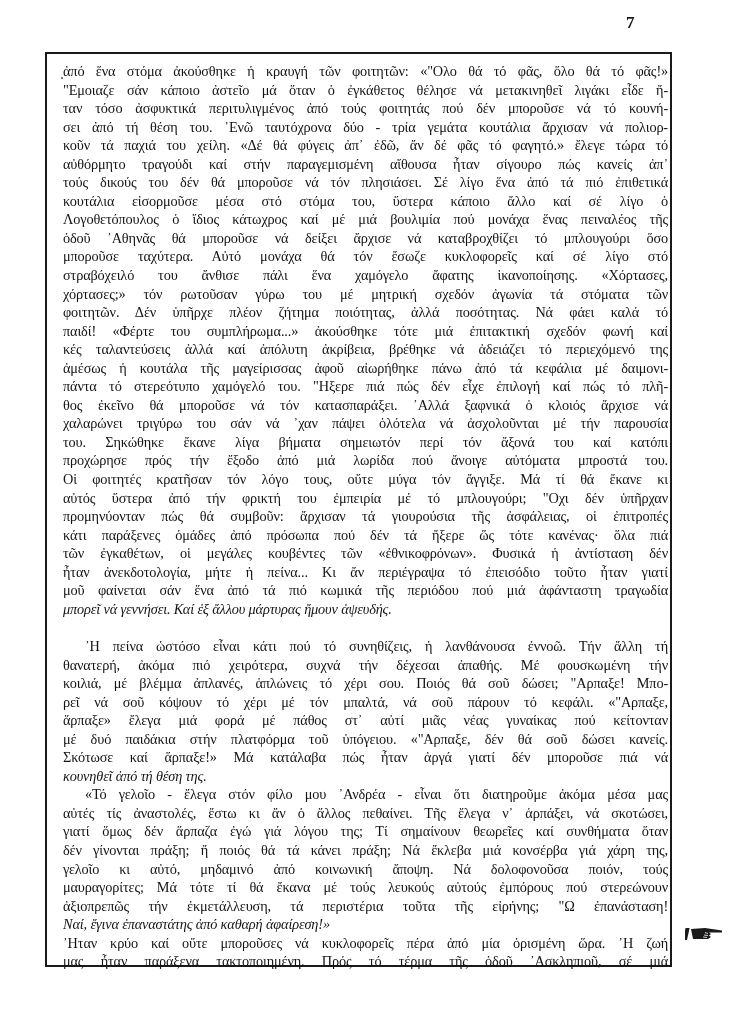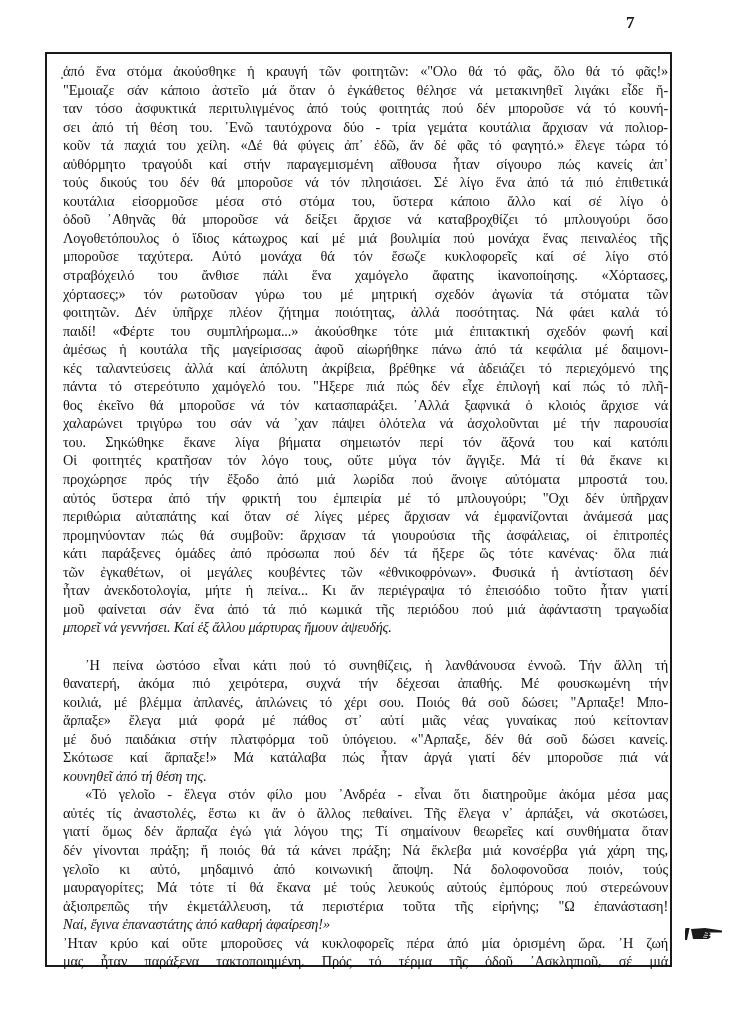--- a/index.html
+++ b/index.html
@@ -44,49 +44,49 @@
 <div class="text-body" id="text-body">
     <div>
       <span class="line">ἀπό ἕνα στόμα ἀκούσθηκε ἡ κραυγή τῶν φοιτητῶν: «"Ολο θά τό φᾶς, ὅλο θά τό φᾶς!»</span>
       <span class="line">"Εμοιαζε σάν κάποιο ἀστεῖο μά ὅταν ὁ ἐγκάθετος θέλησε νά μετακινηθεῖ λιγάκι εἶδε ἤ-</span>
       <span class="line">ταν τόσο ἀσφυκτικά περιτυλιγμένος ἀπό τούς φοιτητάς πού δέν μποροῦσε νά τό κουνή-</span>
       <span class="line">σει ἀπό τή θέση του. ᾿Ενῶ ταυτόχρονα δύο - τρία γεμάτα κουτάλια ἄρχισαν νά πολιορ-</span>
       <span class="line">κοῦν τά παχιά του χείλη. «Δέ  θά φύγεις ἀπ᾿ ἐδῶ, ἄν δέ  φᾶς τό φαγητό.» ἔλεγε τώρα τό</span>
       <span class="line">αὐθόρμητο τραγούδι καί στήν παραγεμισμένη αἴθουσα ἦταν σίγουρο πώς κανείς ἀπ᾿</span>
       <span class="line">τούς δικούς του δέν θά μποροῦσε νά τόν πλησιάσει. Σέ λίγο ἕνα ἀπό τά πιό ἐπιθετικά</span>
       <span class="line">κουτάλια εἰσορμοῦσε μέσα στό στόμα του, ὕστερα κάποιο ἄλλο καί σέ λίγο ὁ</span>
+      <span class="line">Λογοθετόπουλος ὁ ἴδιος κάτωχρος καί μέ μιά βουλιμία πού μονάχα ἕνας πειναλέος τῆς</span>
       <span class="line">ὁδοῦ ᾿Αθηνᾶς θά μποροῦσε νά δείξει ἄρχισε νά καταβροχθίζει τό μπλουγούρι ὅσο</span>
-      <span class="line">Λογοθετόπουλος ὁ ἴδιος κάτωχρος καί μέ μιά βουλιμία πού μονάχα ἕνας πειναλέος τῆς</span>
       <span class="line">μποροῦσε ταχύτερα. Αὐτό μονάχα θά τόν ἔσωζε κυκλοφορεῖς καί σέ λίγο στό</span>
       <span class="line">στραβόχειλό του ἄνθισε πάλι ἕνα χαμόγελο ἄφατης ἱκανοποίησης. «Χόρτασες,</span>
       <span class="line">χόρτασες;» τόν ρωτοῦσαν γύρω του μέ μητρική σχεδόν ἀγωνία τά στόματα τῶν</span>
       <span class="line">φοιτητῶν. Δέν ὑπῆρχε πλέον ζήτημα ποιότητας, ἀλλά ποσότητας. Νά φάει καλά τό</span>
       <span class="line">παιδί! «Φέρτε του συμπλήρωμα...» ἀκούσθηκε τότε μιά ἐπιτακτική σχεδόν φωνή καί</span>
+      <span class="line">κές ταλαντεύσεις ἀλλά καί ἀπόλυτη ἀκρίβεια, βρέθηκε νά ἀδειάζει τό περιεχόμενό της</span>
       <span class="line">ἀμέσως ἡ κουτάλα τῆς μαγείρισσας ἀφοῦ αἰωρήθηκε πάνω ἀπό τά κεφάλια μέ δαιμονι-</span>
-      <span class="line">κές ταλαντεύσεις ἀλλά καί ἀπόλυτη ἀκρίβεια, βρέθηκε νά ἀδειάζει τό περιεχόμενό της</span>
       <span class="line">πάντα τό στερεότυπο χαμόγελό του. "Ηξερε πιά πώς δέν εἶχε ἐπιλογή καί πώς τό πλῆ-</span>
       <span class="line">θος ἐκεῖνο θά μποροῦσε νά τόν κατασπαράξει. ᾿Αλλά ξαφνικά ὁ κλοιός ἄρχισε νά</span>
       <span class="line">χαλαρώνει τριγύρω του σάν νά ᾿χαν πάψει ὁλότελα νά ἀσχολοῦνται μέ τήν παρουσία</span>
       <span class="line">του. Σηκώθηκε ἔκανε λίγα βήματα σημειωτόν περί τόν ἄξονά του καί κατόπι</span>
+      <span class="line">προχώρησε πρός τήν ἔξοδο ἀπό μιά λωρίδα πού ἄνοιγε αὐτόματα μπροστά του.</span>
       <span class="line">Οἱ φοιτητές κρατῆσαν τόν λόγο τους, οὔτε μύγα τόν ἄγγιξε. Μά τί θά ἔκανε κι</span>
-      <span class="line">προχώρησε πρός τήν ἔξοδο ἀπό μιά λωρίδα πού ἄνοιγε αὐτόματα μπροστά του.</span>
       <span class="line">αὐτός ὕστερα ἀπό τήν φρικτή του ἐμπειρία μέ τό μπλουγούρι; "Οχι δέν ὑπῆρχαν</span>
-      <span class="line">περιθώρια αὐταπάτης καί ὅταν σέ λίγες μέρες ἄρχισαν νά ἐμφανίζονται ἀνάμεσά μας</span>
       <span class="line">προμηνύονταν πώς θά συμβοῦν: ἄρχισαν τά γιουρούσια τῆς ἀσφάλειας, οἱ ἐπιτροπές</span>
       <span class="line">κάτι παράξενες ὁμάδες ἀπό πρόσωπα πού δέν τά ἤξερε ὥς τότε κανένας· ὅλα πιά</span>
       <span class="line">τῶν ἐγκαθέτων, οἱ μεγάλες κουβέντες τῶν «ἐθνικοφρόνων». Φυσικά ἡ ἀντίσταση δέν</span>
       <span class="line">ἦταν ἀνεκδοτολογία, μήτε ἡ πείνα... Κι ἄν περιέγραψα τό ἐπεισόδιο τοῦτο ἦταν γιατί</span>
       <span class="line">μοῦ φαίνεται σάν ἕνα ἀπό τά πιό κωμικά τῆς περιόδου πού μιά ἀφάνταστη τραγωδία</span>
       <span class="line last">μπορεῖ νά γεννήσει. Καί ἐξ ἄλλου μάρτυρας ἤμουν ἀψευδής.</span>
     </div>
     <span class="gap"></span>
     <div>
       <span class="line indent">᾿Η πείνα ὡστόσο εἶναι κάτι πού τό συνηθίζεις, ἡ λανθάνουσα ἐννοῶ. Τήν ἄλλη τή</span>
       <span class="line">θανατερή, ἀκόμα πιό χειρότερα, συχνά τήν δέχεσαι ἀπαθής. Μέ φουσκωμένη τήν</span>
       <span class="line">κοιλιά, μέ βλέμμα ἀπλανές, ἁπλώνεις τό χέρι σου. Ποιός θά σοῦ δώσει; "Αρπαξε! Μπο-</span>
+      <span class="line">ρεῖ νά σοῦ κόψουν τό χέρι μέ τόν μπαλτά, νά σοῦ πάρουν τό κεφάλι. «"Αρπαξε,</span>
       <span class="line">ἅρπαξε» ἔλεγα μιά φορά μέ πάθος στ᾿ αὐτί μιᾶς  νέας γυναίκας πού κείτονταν</span>
       <span class="line">μέ δυό παιδάκια στήν πλατφόρμα τοῦ ὑπόγειου. «"Αρπαξε, δέν θά σοῦ δώσει κανείς.</span>
       <span class="line">Σκότωσε καί ἅρπαξε!» Μά κατάλαβα πώς ἦταν ἀργά γιατί δέν μποροῦσε πιά νά</span>
       <span class="line last">κουνηθεῖ ἀπό τή θέση της.</span>
     </div>
     <div>
       <span class="line indent">«Τό γελοῖο - ἔλεγα στόν φίλο μου ᾿Ανδρέα - εἶναι ὅτι διατηροῦμε ἀκόμα μέσα μας</span>
       <span class="line">αὐτές τίς ἀναστολές, ἔστω κι ἄν ὁ ἄλλος πεθαίνει. Τῆς ἔλεγα ν᾿ ἁρπάξει, νά σκοτώσει,</span>
       <span class="line">γιατί ὅμως δέν ἅρπαζα ἐγώ γιά λόγου της; Τί σημαίνουν θεωρεῖες καί συνθήματα ὅταν</span>
       <span class="line">δέν γίνονται πράξη; ἤ ποιός θά τά κάνει πράξη; Νά ἔκλεβα μιά κονσέρβα γιά χάρη της,</span>

